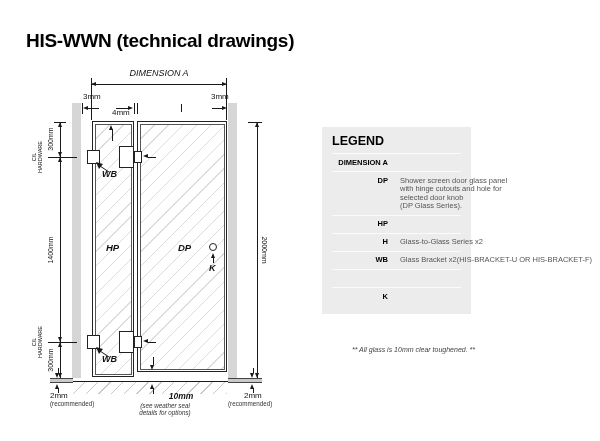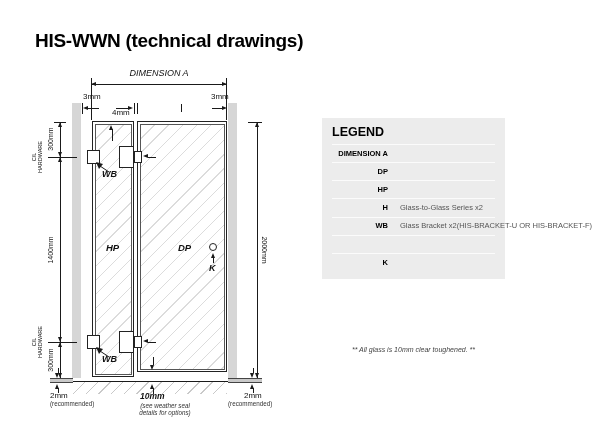--- a/index.html
+++ b/index.html
@@ -23,36 +23,36 @@
   .panel { position:absolute; background:#fff; border:1px solid #222; box-sizing:border-box; z-index:2; }
   .glass { position:absolute; border:1px solid #555; box-sizing:border-box; z-index:2;
     background-image:repeating-linear-gradient(135deg, rgba(0,0,0,0) 0px, rgba(0,0,0,0) 9px, #dcdcdc 9px, #dcdcdc 10px); }
   .hw { position:absolute; background:#fff; border:1.3px solid #222; box-sizing:border-box; z-index:5; }
   .strip { position:absolute; background:#c9c9c9; border-top:1px solid #444; border-bottom:1px solid #444; box-sizing:border-box; }
   .floorhatch { position:absolute;
     background-image:repeating-linear-gradient(135deg, rgba(0,0,0,0) 0px, rgba(0,0,0,0) 8px, #c9c9c9 8px, #c9c9c9 9px); }
   .title { position:absolute; font-size:19px; font-weight:bold; letter-spacing:-0.3px; color:#000; }
 
   
-  .legend { position:absolute; left:322px; top:118px; width:183px; background:#ececec; padding:7px 10px 8px 10px; box-sizing:border-box; }
+  .legend { position:absolute; left:322px; top:127px; width:149px; background:#ececec; padding:7px 10px 8px 10px; box-sizing:border-box; }
   .legend-h { font-size:12.5px; font-weight:bold; color:#000; padding-bottom:5px; border-bottom:1.5px solid #fbfbfb; }
   .lrow { display:flex; padding:4.5px 0 4px 0; }
   .lrow.sep { border-top:1.5px solid #fbfbfb; }
   .lrow .tag { flex:0 0 56px; width:56px; text-align:right; font-weight:bold; font-size:7.5px; color:#000; line-height:1.15; }
   .lrow .desc { margin-left:12px; width:124px; flex:0 0 auto; font-size:7.5px; color:#555; line-height:1.13; white-space:pre-line; }
   .lrow .desc.nowrap { white-space:nowrap; overflow:visible; }
   .lrow.empty { min-height:9px; }
   .footnote { position:absolute; left:322px; top:346px; width:183px; text-align:center; font-size:7px; font-style:italic; color:#444; }
 </style>
 </head>
 <body>
 
 <div class="stage">
 
-  <div class="title" style="left:35px; top:30px;">HIS-WWN (technical drawings)</div>
+  <div class="title" style="left:26px; top:30px;">HIS-WWN (technical drawings)</div>
 
   <div class="lbl it" style="left:91px; top:69px; width:136px; text-align:center; font-size:9px;">DIMENSION A</div>
   <div class="ln" style="left:91px; top:84px; width:136px; height:1px;"></div>
   <div class="arr al" style="left:91px; top:82px;"></div>
   <div class="arr ar" style="left:222px; top:82px;"></div>
   <div class="ln" style="left:91px; top:78px; width:1px; height:42px;"></div>
   <div class="ln" style="left:226px; top:78px; width:1px; height:42px;"></div>
 
   <div class="lbl" style="left:83px; top:93px;">3mm</div>
   <div class="ln" style="left:86px; top:108px; width:13px; height:1px;"></div>
@@ -143,21 +143,21 @@
 
   <div class="strip" style="left:50px; top:378px; width:23px; height:4.5px;"></div>
   <div class="strip" style="left:228px; top:378px; width:34px; height:4.5px;"></div>
   <div class="ln" style="left:73px; top:381px; width:155px; height:1px;"></div>
   <div class="floorhatch" style="left:73px; top:382px; width:154px; height:12px;"></div>
 
   <div class="ln" style="left:152.5px; top:357px; width:1px; height:8px; z-index:4;"></div>
   <div class="arr ad" style="left:150px; top:365px; z-index:4;"></div>
   <div class="arr au" style="left:150px; top:383.5px; z-index:4;"></div>
   <div class="ln" style="left:152.5px; top:388px; width:1px; height:6px; z-index:4;"></div>
-  <div class="lbl it bd" style="left:140px; top:392px; width:50px; text-align:left; font-size:8.5px; z-index:4;">10mm</div>
+  <div class="lbl it bd" style="left:156px; top:392px; width:50px; text-align:center; font-size:8.5px; z-index:4;">10mm</div>
   <div class="lbl it" style="left:128px; top:403px; width:74px; text-align:center; font-size:6.3px; color:#333; z-index:4;">(see weather seal
 details for options)</div>
 
   <div class="ln" style="left:57.5px; top:368px; width:1px; height:5px;"></div>
   <div class="arr ad" style="left:55px; top:373px;"></div>
   <div class="arr au" style="left:55px; top:383.5px;"></div>
   <div class="ln" style="left:57.5px; top:388px; width:1px; height:5px;"></div>
   <div class="lbl" style="left:50px; top:392px;">2mm</div>
   <div class="lbl" style="left:50px; top:401px; font-size:6.3px; color:#333;">(recommended)</div>
 
@@ -169,20 +169,24 @@
   <div class="lbl" style="left:228px; top:401px; font-size:6.3px; color:#333;">(recommended)</div>
 
   <div class="legend">
     <div class="legend-h">LEGEND</div>
 
     <div class="lrow">
       <div class="tag">DIMENSION A</div>
     </div>
     <div class="lrow sep">
       <div class="tag">DP</div>
+      <div class="desc">Shower screen door glass panel
+with hinge cutouts and hole for
+selected door knob
+(DP Glass Series).</div>
     </div>
     <div class="lrow sep">
       <div class="tag">HP</div>
     </div>
     <div class="lrow sep">
       <div class="tag">H</div>
       <div class="desc">Glass-to-Glass Series x2</div>
     </div>
     <div class="lrow sep">
       <div class="tag">WB</div>

